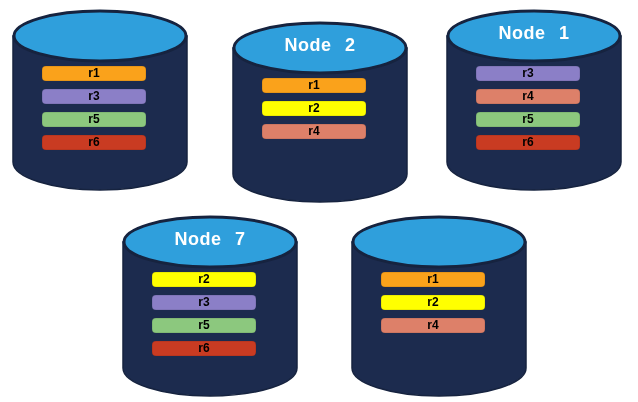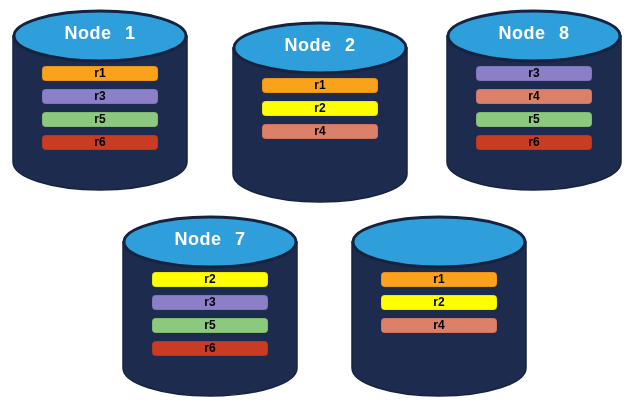--- a/index.html
+++ b/index.html
@@ -51,21 +51,21 @@
     color: var(--title-text, #ffffff);
     pointer-events: none;
   }
   .replica-list {
     position: absolute;
     inset: 0;
   }
   .bar {
     position: absolute;
     left: 32px;
-    width: 116px;
+    width: 104px;
     height: 15px;
     border-radius: 4px;
     display: flex;
     align-items: center;
     justify-content: center;
     font-size: 12px;
     font-weight: bold;
     line-height: 15px;
     color: var(--bar-text, #000000);
     box-shadow: 0 0 0 0.5px rgba(0,0,0,0.15) inset;
@@ -73,21 +73,20 @@
 </style>
 </head>
 <body>
 
 <div class="canvas">
     <div class="node" style="left: 10px; top: 6px;">
     <svg class="cyl" viewBox="0 0 180 186" xmlns="http://www.w3.org/2000/svg">
       <path class="cyl-body" d="M3 30 L3 156 A87 28 0 0 0 177 156 L177 30 Z"></path>
       <ellipse class="cyl-top" cx="90" cy="30" rx="86" ry="25"></ellipse>
     </svg>
-    <div class="node-title">Node 1</div>
     <div class="replica-list">
         <div class="bar" style="background: rgb(250, 162, 27); top: 60px;">r1</div>
         <div class="bar" style="background: rgb(139, 127, 199); top: 83px;">r3</div>
         <div class="bar" style="background: rgb(140, 200, 126); top: 106px;">r5</div>
         <div class="bar" style="background: rgb(201, 59, 34); top: 129px;">r6</div>
       </div>
   </div>
     <div class="node" style="left: 230px; top: 18px;">
     <svg class="cyl" viewBox="0 0 180 186" xmlns="http://www.w3.org/2000/svg">
       <path class="cyl-body" d="M3 30 L3 156 A87 28 0 0 0 177 156 L177 30 Z"></path>
@@ -98,21 +97,21 @@
         <div class="bar" style="background: rgb(250, 162, 27); top: 60px;">r1</div>
         <div class="bar" style="background: rgb(255, 255, 0); top: 83px;">r2</div>
         <div class="bar" style="background: rgb(221, 128, 105); top: 106px;">r4</div>
       </div>
   </div>
     <div class="node" style="left: 444px; top: 6px;">
     <svg class="cyl" viewBox="0 0 180 186" xmlns="http://www.w3.org/2000/svg">
       <path class="cyl-body" d="M3 30 L3 156 A87 28 0 0 0 177 156 L177 30 Z"></path>
       <ellipse class="cyl-top" cx="90" cy="30" rx="86" ry="25"></ellipse>
     </svg>
-    <div class="node-title">Node 8</div>
+    <div class="node-title">Node 1</div>
     <div class="replica-list">
         <div class="bar" style="background: rgb(139, 127, 199); top: 60px;">r3</div>
         <div class="bar" style="background: rgb(221, 128, 105); top: 83px;">r4</div>
         <div class="bar" style="background: rgb(140, 200, 126); top: 106px;">r5</div>
         <div class="bar" style="background: rgb(201, 59, 34); top: 129px;">r6</div>
       </div>
   </div>
     <div class="node" style="left: 120px; top: 212px;">
     <svg class="cyl" viewBox="0 0 180 186" xmlns="http://www.w3.org/2000/svg">
       <path class="cyl-body" d="M3 30 L3 156 A87 28 0 0 0 177 156 L177 30 Z"></path>

